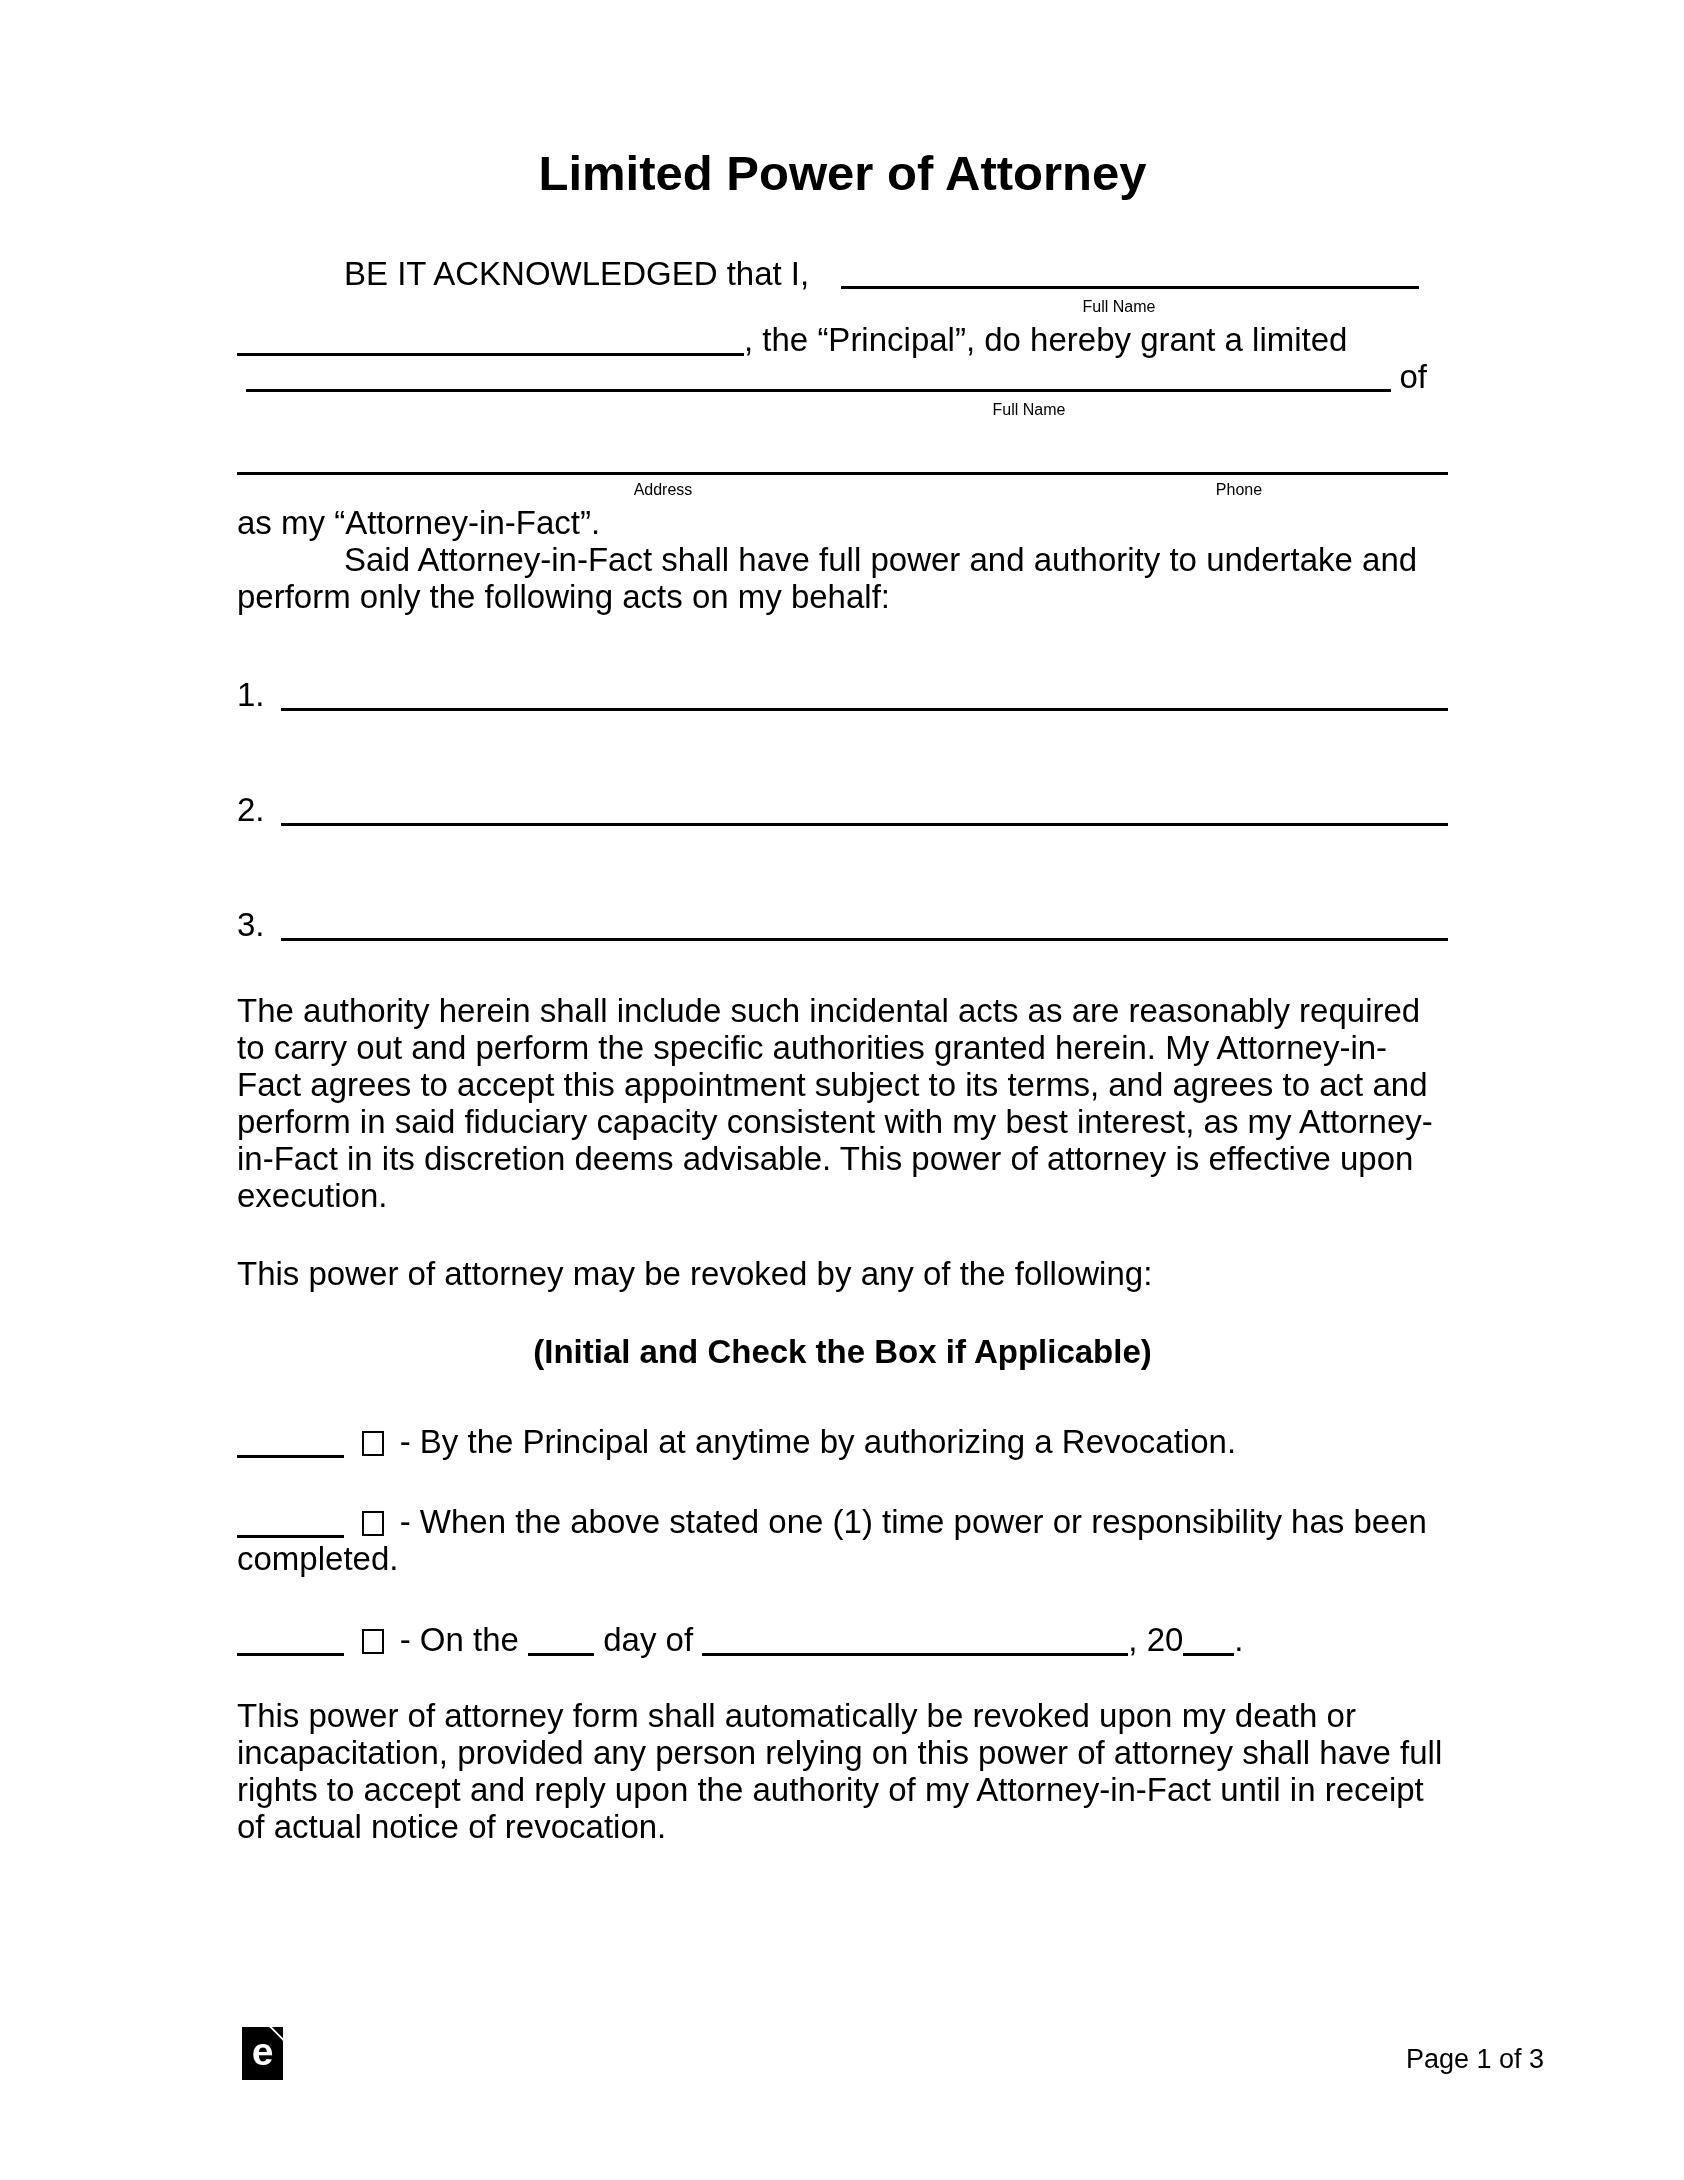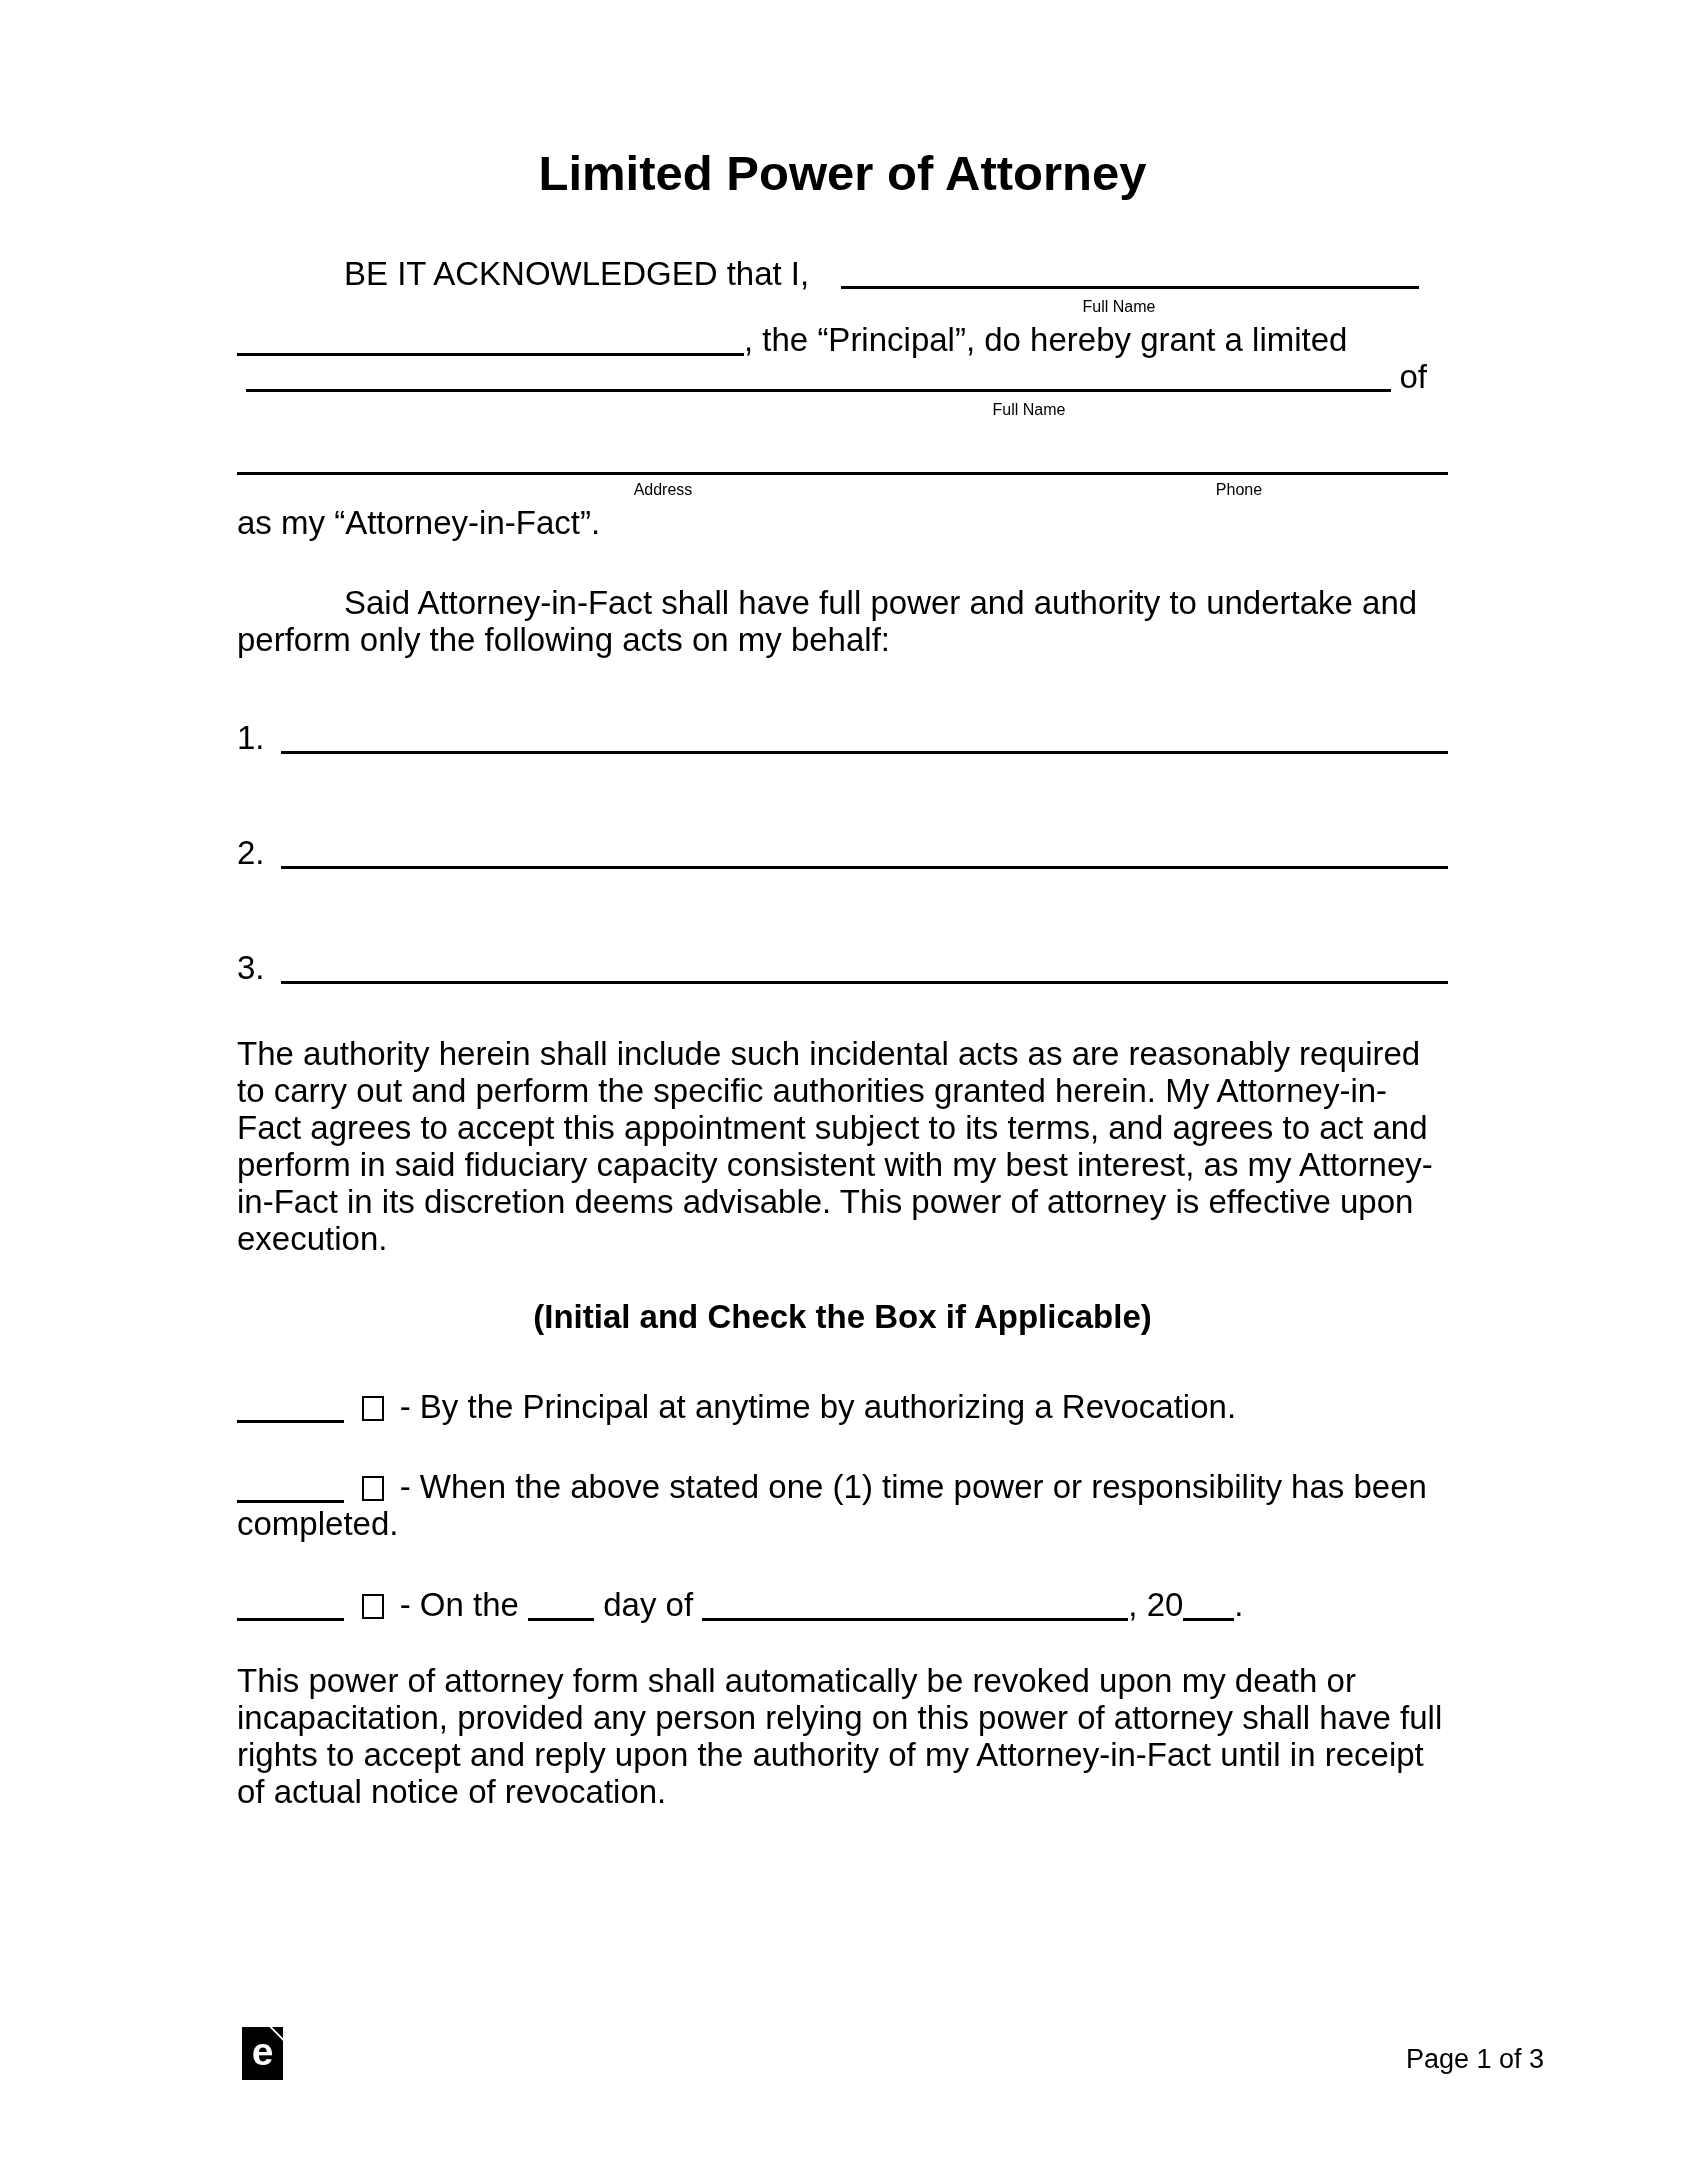--- a/index.html
+++ b/index.html
@@ -20,21 +20,21 @@
   .ind { padding-left:107px;gap:23px; }
 
   .blank { display:inline-block; height:25.6px; border-bottom:3px solid #000; vertical-align:-5.1px; }
   .grow  { flex:1 1 auto; height:29px; margin:0 8.5px 3.4px 8.5px; border-bottom:3px solid #000; }
   .addr-blank { margin-top:17px; height:34px; border-bottom:3px solid #000; }
 
   .label-row { position:relative; height:29px; font-size:16px; line-height:29px; }
   .u-label { position:absolute; top:0; transform:translateX(-50%); white-space:nowrap; }
 
   .para { margin:0; }
-  .said { margin-top:43px; text-indent:107px; }
+  .said { text-indent:107px; }
   .incidental { margin-top:49px; }
   .revoke-intro { margin-top:41px; }
   .heading { margin-top:41px; font-weight:bold; text-align:center; }
 
   .act-row { display:flex; align-items:flex-end; height:37px; }
   .act-row.first { margin-top:61px; }
   .act-row.next  { margin-top:78px; }
   .act-num { width:44px; }
   .act-blank { flex:1 1 auto; height:34px; border-bottom:3px solid #000; margin-bottom:1.7px; }
 
@@ -103,20 +103,21 @@
       <span class="act-num">2.</span>
       <span class="act-blank"></span>
     </div>
     <div class="act-row next">
       <span class="act-num">3.</span>
       <span class="act-blank"></span>
     </div>
 
     <p class="para incidental">The authority herein shall include such incidental acts as are reasonably required to carry out and perform the specific authorities granted herein. My Attorney-in-Fact agrees to accept this appointment subject to its terms, and agrees to act and perform in said fiduciary capacity consistent with my best interest, as my Attorney-in-Fact in its discretion deems advisable. This power of attorney is effective upon execution.</p>
 
+    <p class="para revoke-intro">This power of attorney may be revoked by any of the following:</p>
 
     <p class="para heading">(Initial and Check the Box if Applicable)</p>
 
     <div class="opt opt1">
       <span class="blank opt-initial"></span>
       <span class="checkbox"></span>
       <span>- By the Principal at anytime by authorizing a Revocation.</span>
     </div>
 
     <div class="opt opt2">

